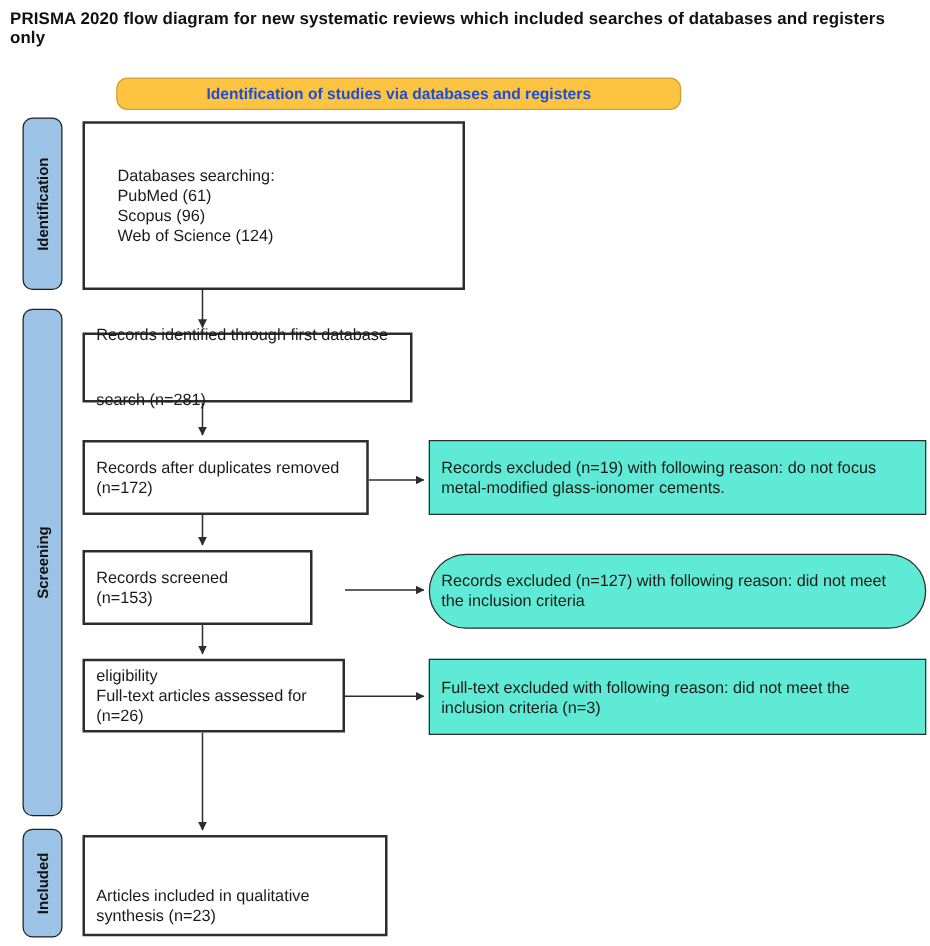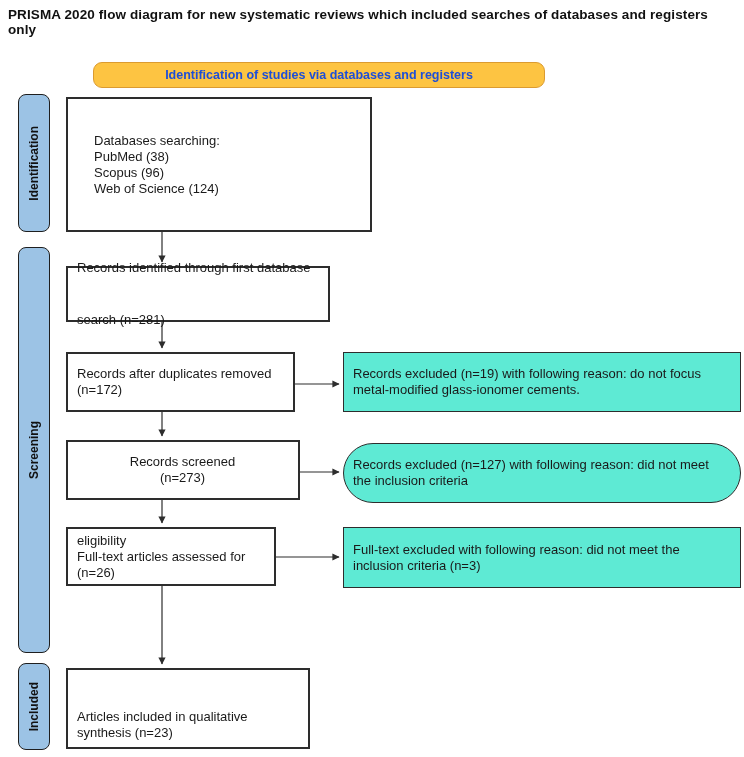--- a/index.html
+++ b/index.html
@@ -88,21 +88,21 @@
     display: flex;
     align-items: center;
     font-size: 13px;
     line-height: 16px;
     color: #1a1a1a;
     padding: 6px 12px 6px 9px;
   }
   .box-databases  { left: 66px; top: 97px;  width: 306px; height: 135px; padding-left: 26px; }
   .box-identified { left: 66px; top: 266px; width: 264px; height: 56px; gap: 36px; }
   .box-dedup      { left: 66px; top: 352px; width: 229px; height: 60px; }
-  .box-screened   { left: 66px; top: 440px; width: 234px; height: 60px; align-items: center; }
+  .box-screened   { left: 66px; top: 440px; width: 184px; height: 60px; }
   .box-fulltext   { left: 66px; top: 527px; width: 210px; height: 59px; }
   .box-included   { left: 66px; top: 668px; width: 244px; height: 81px; justify-content: flex-end; }
   .excl-dedup     { left: 343px; top: 352px; width: 398px; height: 60px; }
   .excl-screened  { left: 343px; top: 443px; width: 398px; height: 60px; border-radius: 30px; }
   .excl-fulltext  { left: 343px; top: 527px; width: 398px; height: 61px; }
 
   .connectors {
     position: absolute;
     left: 0; top: 0;
     width: 744px;
@@ -140,38 +140,38 @@
     <line x1="162" y1="412" x2="162" y2="436" stroke="#2d2d2d" stroke-width="1.2" marker-end="url(#arrow)"></line>
     <line x1="162" y1="500" x2="162" y2="523" stroke="#2d2d2d" stroke-width="1.2" marker-end="url(#arrow)"></line>
     <line x1="162" y1="586" x2="162" y2="664" stroke="#2d2d2d" stroke-width="1.2" marker-end="url(#arrow)"></line>
     <line x1="295" y1="384" x2="339" y2="384" stroke="#2d2d2d" stroke-width="1.2" marker-end="url(#arrow)"></line>
     <line x1="276" y1="472" x2="339" y2="472" stroke="#2d2d2d" stroke-width="1.2" marker-end="url(#arrow)"></line>
     <line x1="276" y1="557" x2="339" y2="557" stroke="#2d2d2d" stroke-width="1.2" marker-end="url(#arrow)"></line>
   </svg>
 
   <div class="flowbox box-databases">
       <div>Databases searching:</div>
-      <div>PubMed (38)</div>
+      <div>PubMed (61)</div>
       <div>Scopus (96)</div>
       <div>Web of Science (124)</div>
     </div>
 
   <div class="flowbox box-identified">
       <div>Records identified through first database</div>
       <div>search (n=281)</div>
     </div>
 
   <div class="flowbox box-dedup">
       <div>Records after duplicates removed</div>
       <div>(n=172)</div>
     </div>
 
   <div class="flowbox box-screened">
       <div>Records screened</div>
-      <div>(n=273)</div>
+      <div>(n=153)</div>
     </div>
 
   <div class="flowbox box-fulltext">
       <div>eligibility</div>
       <div>Full-text articles assessed for</div>
       <div>(n=26)</div>
     </div>
 
   <div class="flowbox box-included">
       <div>Articles included in qualitative</div>

